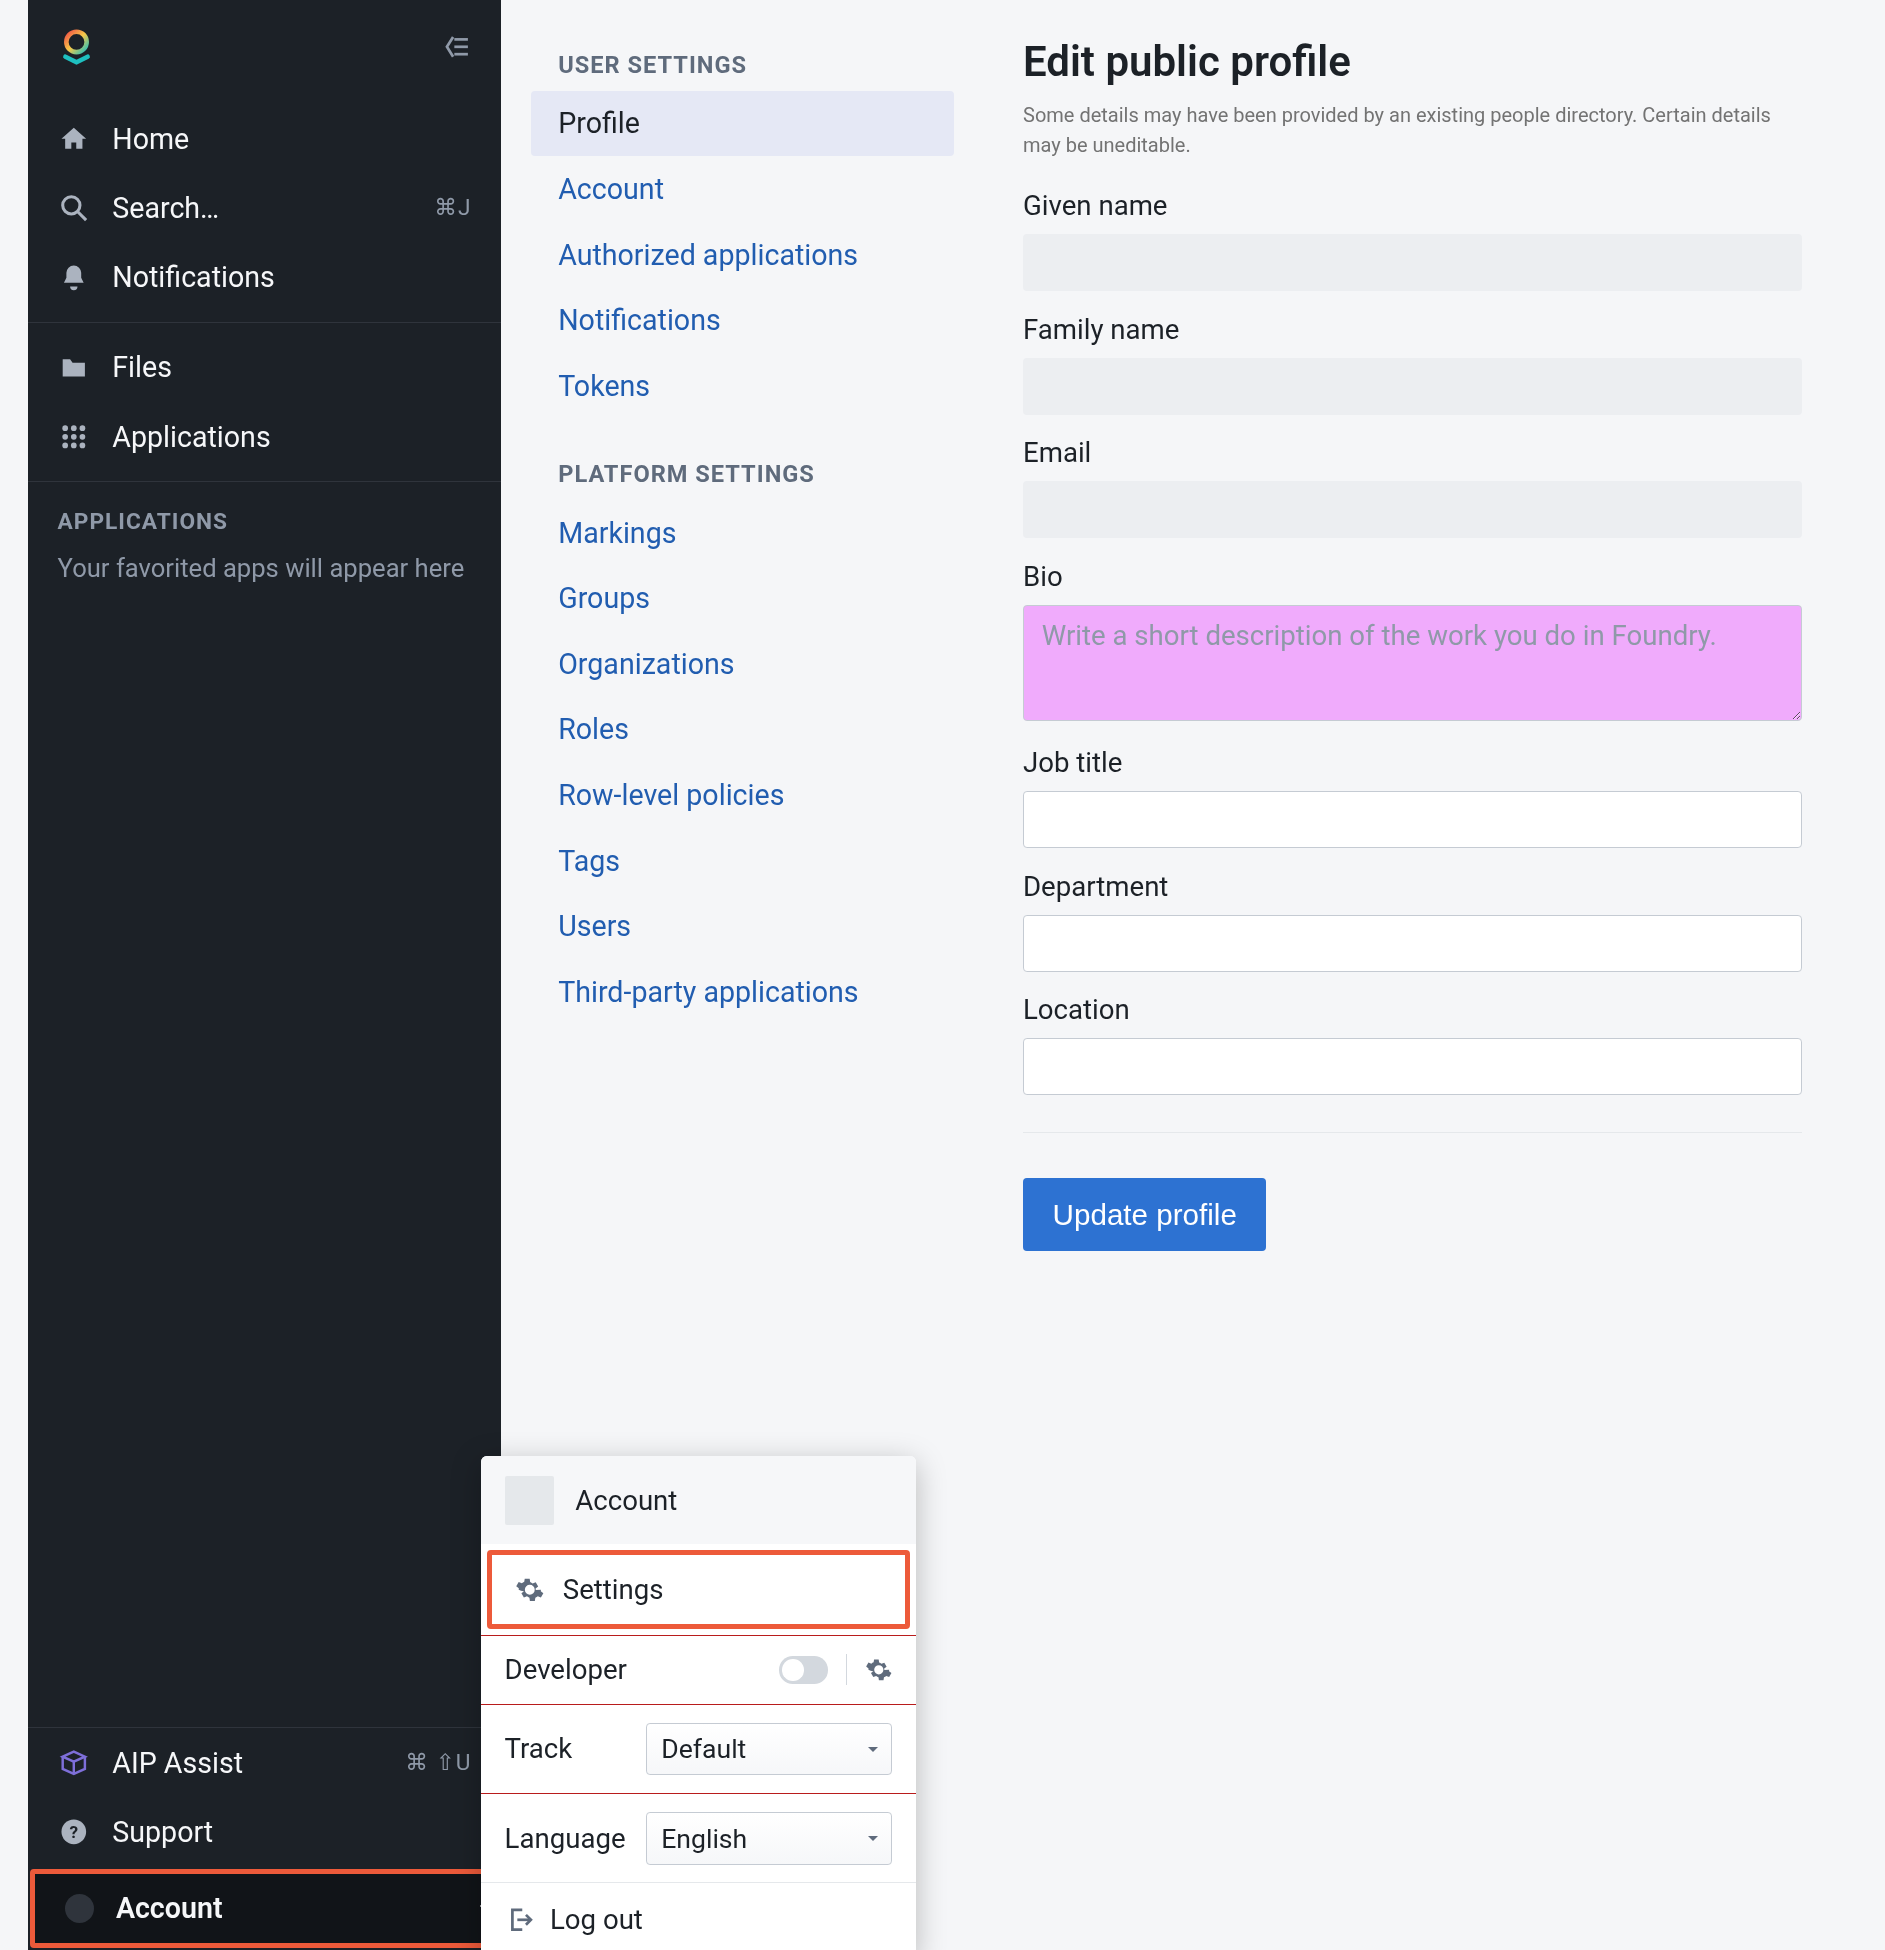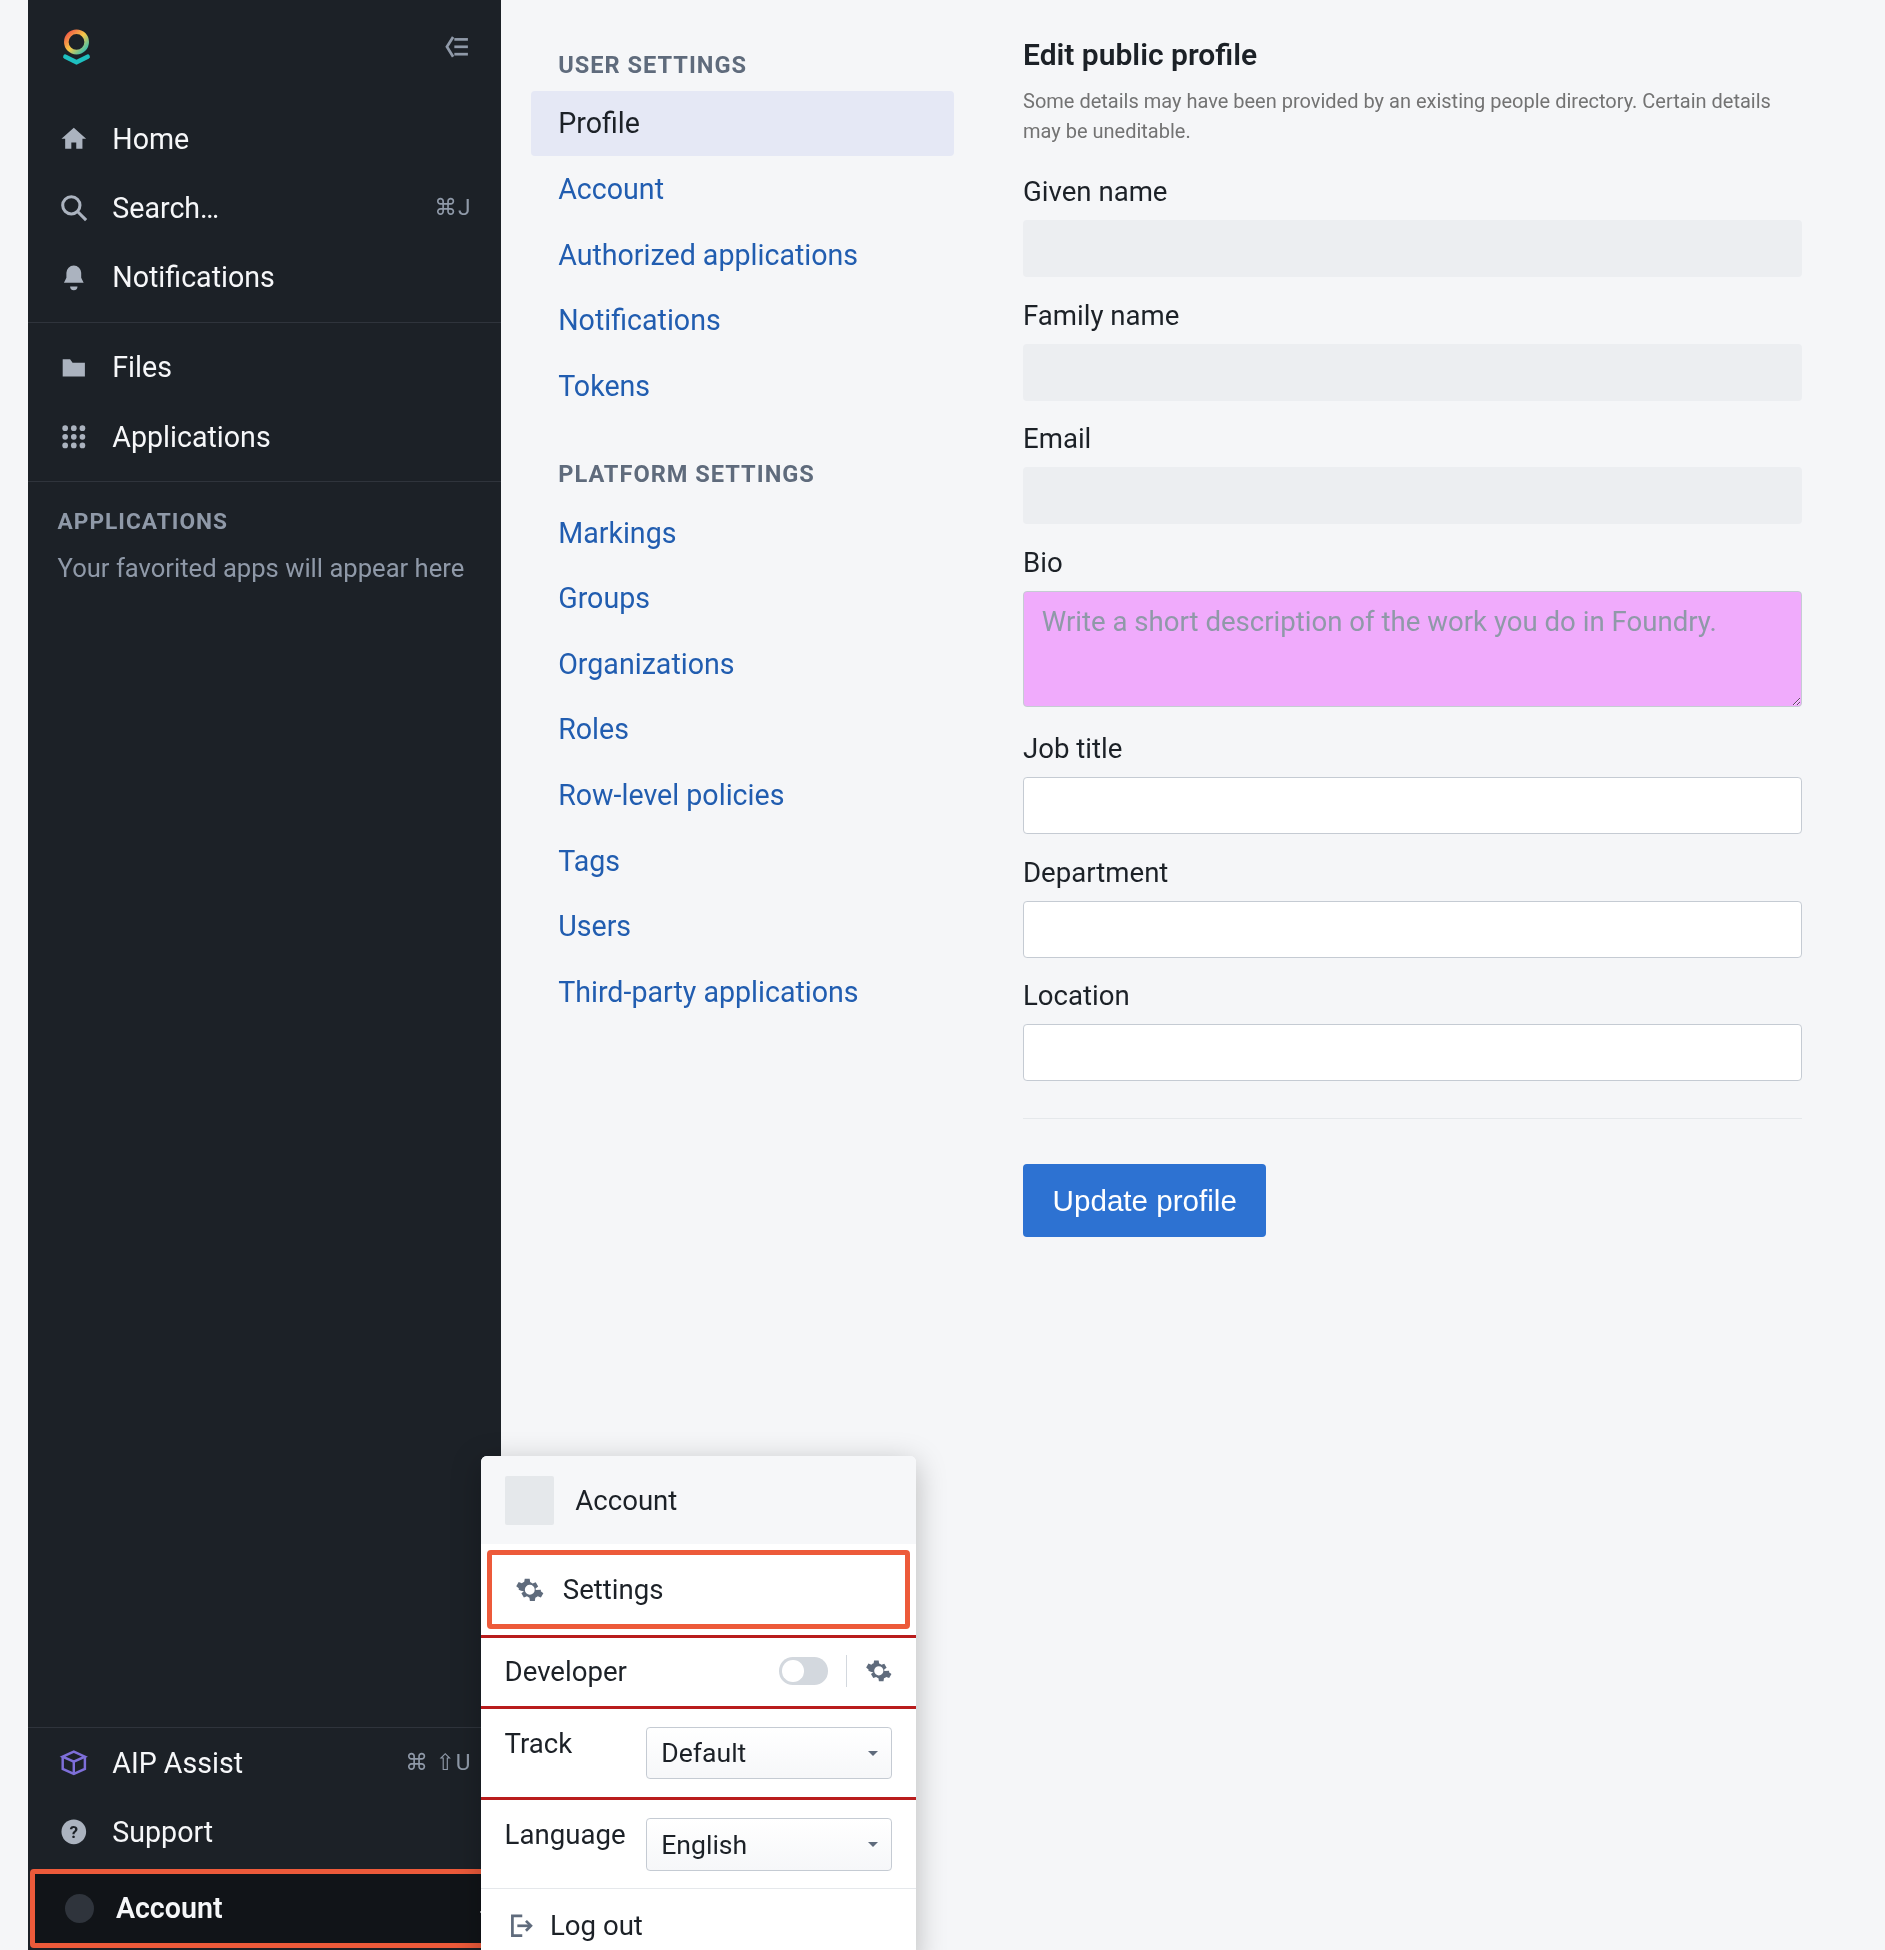--- a/index.html
+++ b/index.html
@@ -109,21 +109,21 @@
     .pop-settings-row {
       display: flex;
       align-items: center;
       gap: 17.7px;
       padding: 17.7px 23.6px;
       border: 5.9px solid #ed5a3a;
       margin: 5.9px;
       border-radius: 3.9px;
       cursor: pointer;
     }
-    .pop-row { display: flex; align-items: flex-start; justify-content: space-between; padding: 17.7px 23.6px; border-top: 3px solid #b91c1c;}
+    .pop-row { display: flex; align-items: center; justify-content: space-between; padding: 17.7px 23.6px; border-top: 1px solid #b91c1c;}
     .pop-row:first-of-type { border-top: none;}
     .pop-label { white-space: nowrap;}
     .toggle {
       width: 49px; height: 27.6px; border-radius: 13.8px; background: #d3d8de; position: relative;
     }
     .toggle::after { content:''; width:21.7px; height:21.7px; background:#fff; border-radius:50%; position:absolute; top:3px; left:3px;}
     .dev-right { display: flex; align-items: center; gap: 17.7px;}
     .gear-small { color: #5f6b7c;}
     .divider-v { width:1px; height: 31.5px; background: #d3d8de;}
     .select {
@@ -170,21 +170,21 @@
       color: #1c2127;
     }
     .subnav-group { margin-bottom: 29.6px;}
 
     
     .main {
       flex: 1;
       padding: 37px 39px;
       max-width: 857px;
     }
-    .main h1 { font-size: 30px; font-weight: 600; margin-bottom: 13.8px;}
+    .main h1 { font-size: 42px; font-weight: 600; margin-bottom: 13.8px;}
     .main .subtitle { font-size: 20px; color: #737373; line-height: 1.5; margin-bottom: 29.6px;}
     .field-label { font-size: 27.6px; margin-bottom: 11.8px; margin-top: 21.7px; }
     .input-ro { width: 100%; height: 57px; background: #eceef1; border: none; border-radius: 3.9px;}
     .input-ed { width: 100%; height: 57px; background: #fff; border: 1px solid #c5cbd3; border-radius: 3.9px; font-size: 27.6px; padding: 0 15.8px;}
     .textarea { width: 100%; height: 116px; background: #f0abfc; border: 1px solid #c5cbd3; border-radius: 3.9px; font-size: 27.6px; padding: 13.8px 17.7px; resize: both; font-family: inherit; color: #5f6b7c;}
     .textarea::placeholder { color: #8f99a8;}
     .btn-primary {
       margin-top: 37px;
       background: #2d72d2;
       color: #fff;

